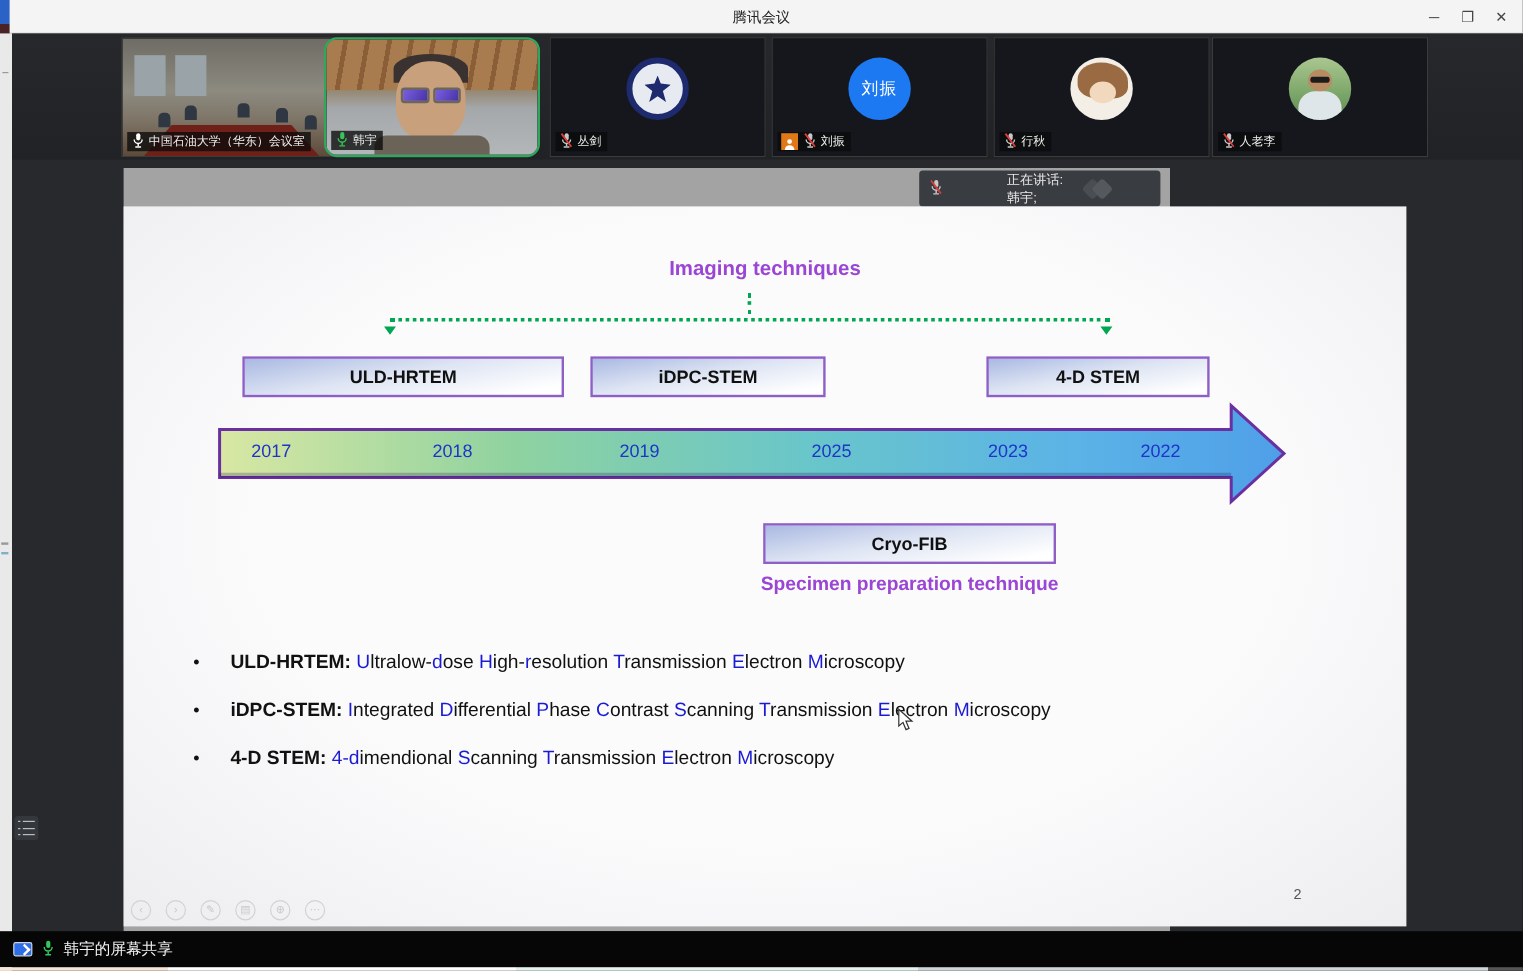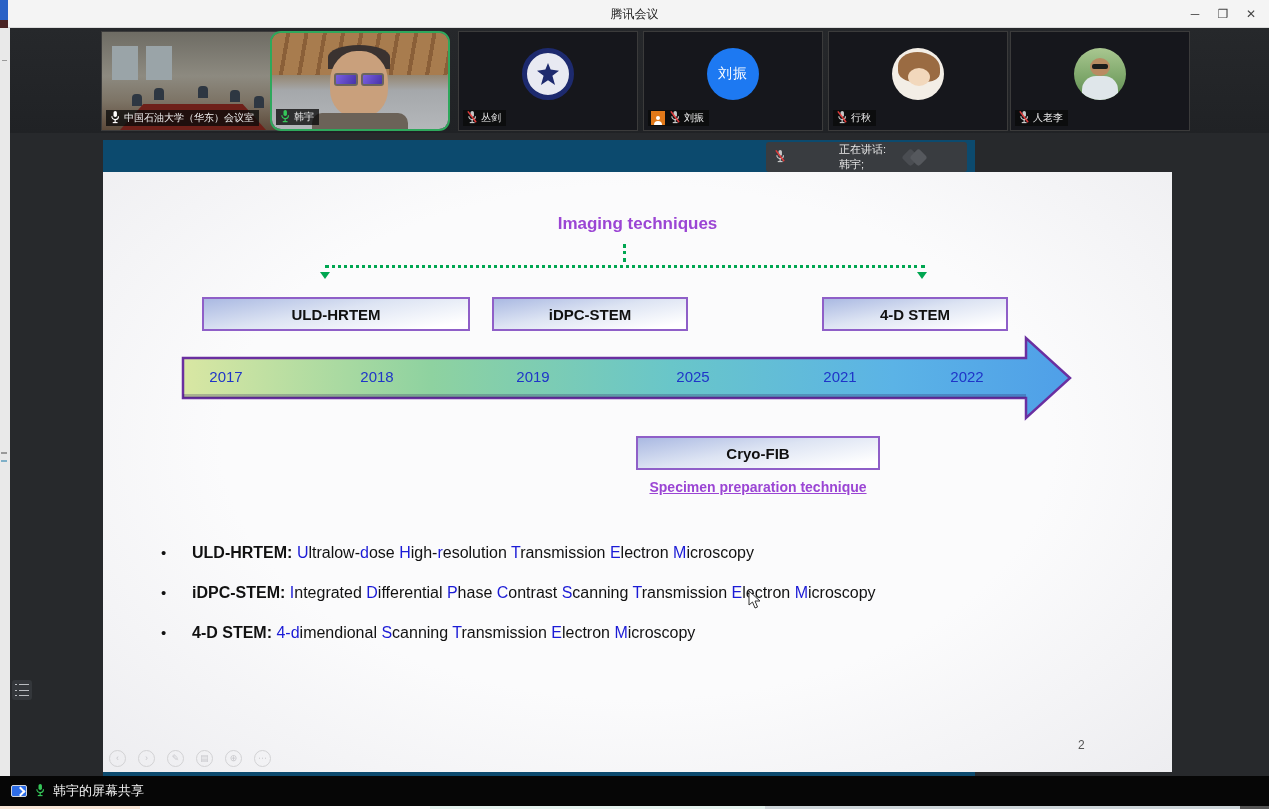--- a/index.html
+++ b/index.html
@@ -68,21 +68,21 @@
     background:#9a6b42; }
   .anime .face2 { position:absolute; left:16px; top:20px; width:22px; height:18px; border-radius:50%; background:#f2d8bc; }
   .photo { width:52px; height:52px; background:linear-gradient(180deg,#a9c790 0%,#7ba568 60%,#5d8a52 100%);
     overflow:hidden; }
   .photo .head { position:absolute; left:16px; top:10px; width:20px; height:18px; border-radius:50%; background:#b98b62; }
   .photo .shade { position:absolute; left:18px; top:16px; width:16px; height:5px; border-radius:2px; background:#1c1c1c; }
   .photo .shirt { position:absolute; left:8px; top:28px; width:36px; height:24px; border-radius:14px 14px 0 0;
     background:#dfe6ea; }
 
   
-  #stage { position:absolute; left:103px; top:140px; width:872px; height:636px; background:#0c4a6e; }
+  #stage { position:absolute; left:103px; top:140px; width:872px; height:636px; background:#a3a3a3; }
   #speaking { position:absolute; right:8px; top:2px; width:201px; height:30px; background:#393c40;
     border-radius:3px; display:flex; align-items:center; padding:0 8px; gap:10px; }
   #speaking span { color:#e8e8e8; font-size:11px; flex:1; }
   .tm-logo { display:flex; }
   .tm-logo i { width:13px; height:13px; border-radius:3px; transform:rotate(45deg); display:block; }
   .tm-logo i:nth-child(1){ background:#4a4d52; }
   .tm-logo i:nth-child(2){ background:#55585d; margin-left:-5px; }
 
   
   #slide { position:absolute; left:0px; top:32px; width:1069px; height:600px;
@@ -90,21 +90,21 @@
   #imaging-title { position:absolute; left:0; right:0; top:42px; text-align:center; font-size:17px; font-weight:bold; }
   .dotv { position:absolute; left:520px; top:72px; height:18px; border-left:3px dotted #00a651; }
   .doth { position:absolute; left:222px; top:93px; width:600px; border-top:3px dotted #00a651; }
   .dotarrow { position:absolute; width:0; height:0; border-left:5px solid transparent; border-right:5px solid transparent;
     border-top:7px solid #00a651; top:100px; }
   .techbox { position:absolute; top:125px; height:34px; border:2px solid #8f5fc8;
     background:linear-gradient(170deg,#aab9e2 0%,#dde4f3 45%,#ffffff 90%);
     display:flex; align-items:center; justify-content:center; font-weight:bold; font-size:15px; color:#101010; }
   #cryobox { top:264px; }
   #specimen-title { position:absolute; left:310px; width:690px; top:307px; text-align:center;
-    font-size:14px; font-weight:bold;text-decoration:underline; }
+    font-size:16px; font-weight:bold; }
   #arrow-svg { position:absolute; left:78px; top:163px; }
   .year { position:absolute; top:196px; width:70px; text-align:center; font-size:15px; font-weight:normal; color:#1f35c8; }
   #bullets { position:absolute; left:58px; top:372px; width:960px; }
   .bullet { position:relative; height:40px; font-size:16px; color:#111; padding-left:31px; }
   .bullet:before { content:"•"; position:absolute; left:0; top:0; font-size:15px; }
   .bullet b { font-weight:bold; }
   .seg-blue { color:#1b1bd6; }
   #pagenum { position:absolute; left:975px; top:566px; font-size:12px; color:#555; }
   #navbar { position:absolute; left:6px; top:578px; display:flex; gap:12px; }
   .navic { width:17px; height:17px; border:1px solid #d2d2d4; border-radius:50%; color:#c8c8cc;
@@ -301,21 +301,21 @@
         </linearGradient>
       </defs>
       <path d="M2 23 H845 V3 L889 43 L845 83 V63 H2 Z" fill="url(#tg)" stroke="#6a2fa0" stroke-width="2.5"></path>
       <path d="M2 59 H845 V63 H2 Z" fill="rgba(40,20,90,0.25)" stroke="none"></path>
     </svg>
     <div id="years">
         <div class="year" style="left: 88px;">2017</div>
         <div class="year" style="left: 239px;">2018</div>
         <div class="year" style="left: 395px;">2019</div>
         <div class="year" style="left: 555px;">2025</div>
-        <div class="year" style="left: 702px;">2021</div>
+        <div class="year" style="left: 702px;">2023</div>
         <div class="year" style="left: 829px;">2022</div>
       </div>
 
     <div class="techbox" id="cryobox" style="left:533px;width:244px">Cryo-FIB</div>
     <div id="specimen-title" style="color: rgb(155, 69, 212);">Specimen preparation technique</div>
 
     <div id="bullets">
         <div class="bullet"><b>ULD-HRTEM: </b><span class="seg-blue">U</span><span class="">ltralow-</span><span class="seg-blue">d</span><span class="">ose </span><span class="seg-blue">H</span><span class="">igh-</span><span class="seg-blue">r</span><span class="">esolution </span><span class="seg-blue">T</span><span class="">ransmission </span><span class="seg-blue">E</span><span class="">lectron </span><span class="seg-blue">M</span><span class="">icroscopy</span></div>
         <div class="bullet"><b>iDPC-STEM: </b><span class="seg-blue"> I</span><span class="">ntegrated </span><span class="seg-blue">D</span><span class="">ifferential </span><span class="seg-blue">P</span><span class="">hase </span><span class="seg-blue">C</span><span class="">ontrast </span><span class="seg-blue">S</span><span class="">canning </span><span class="seg-blue">T</span><span class="">ransmission </span><span class="seg-blue">E</span><span class="">lectron </span><span class="seg-blue">M</span><span class="">icroscopy</span></div>
         <div class="bullet"><b>4-D STEM: </b><span class="seg-blue">4-d</span><span class="">imendional </span><span class="seg-blue">S</span><span class="">canning </span><span class="seg-blue">T</span><span class="">ransmission </span><span class="seg-blue">E</span><span class="">lectron </span><span class="seg-blue">M</span><span class="">icroscopy</span></div>

